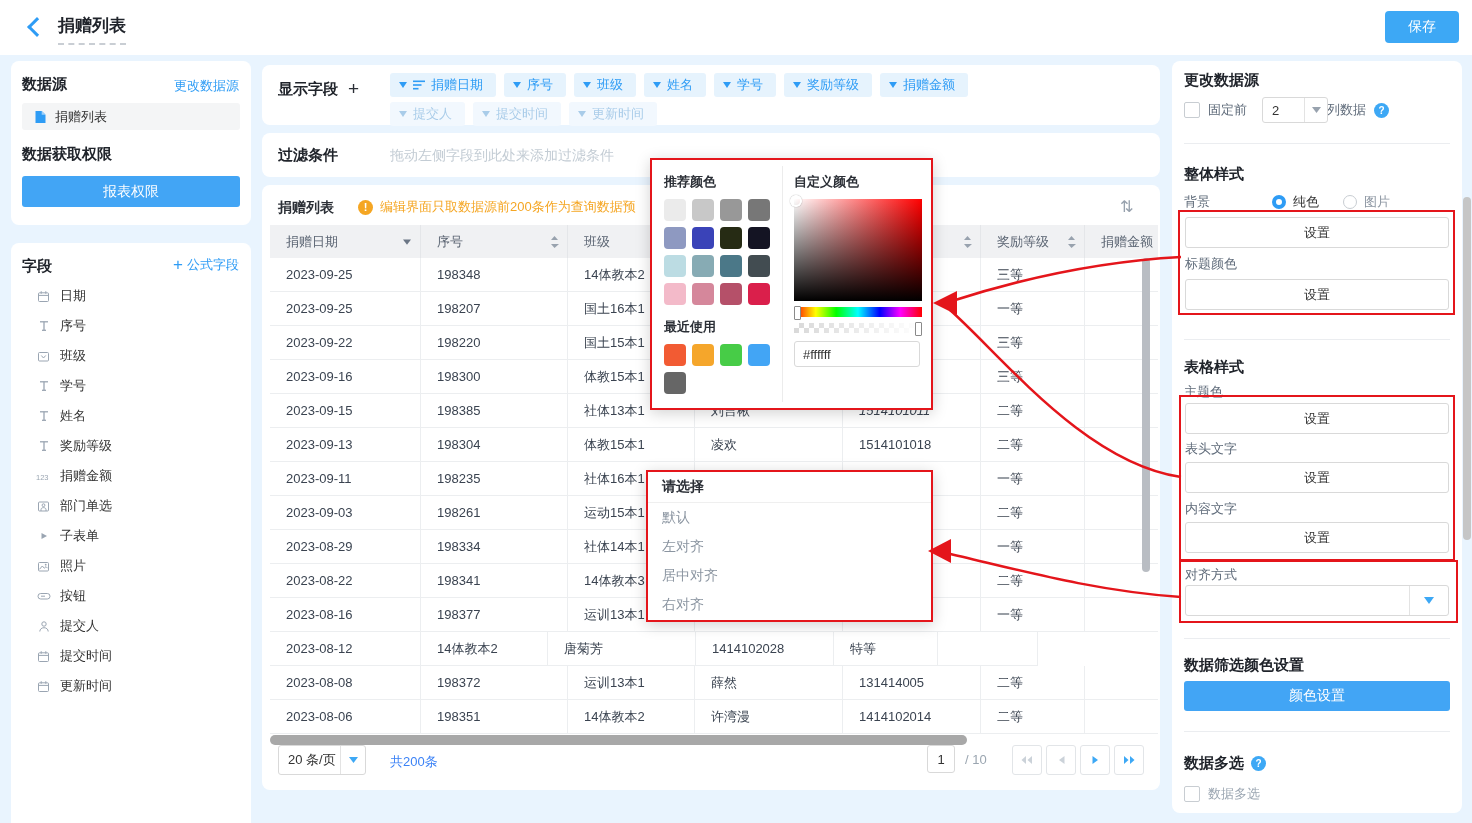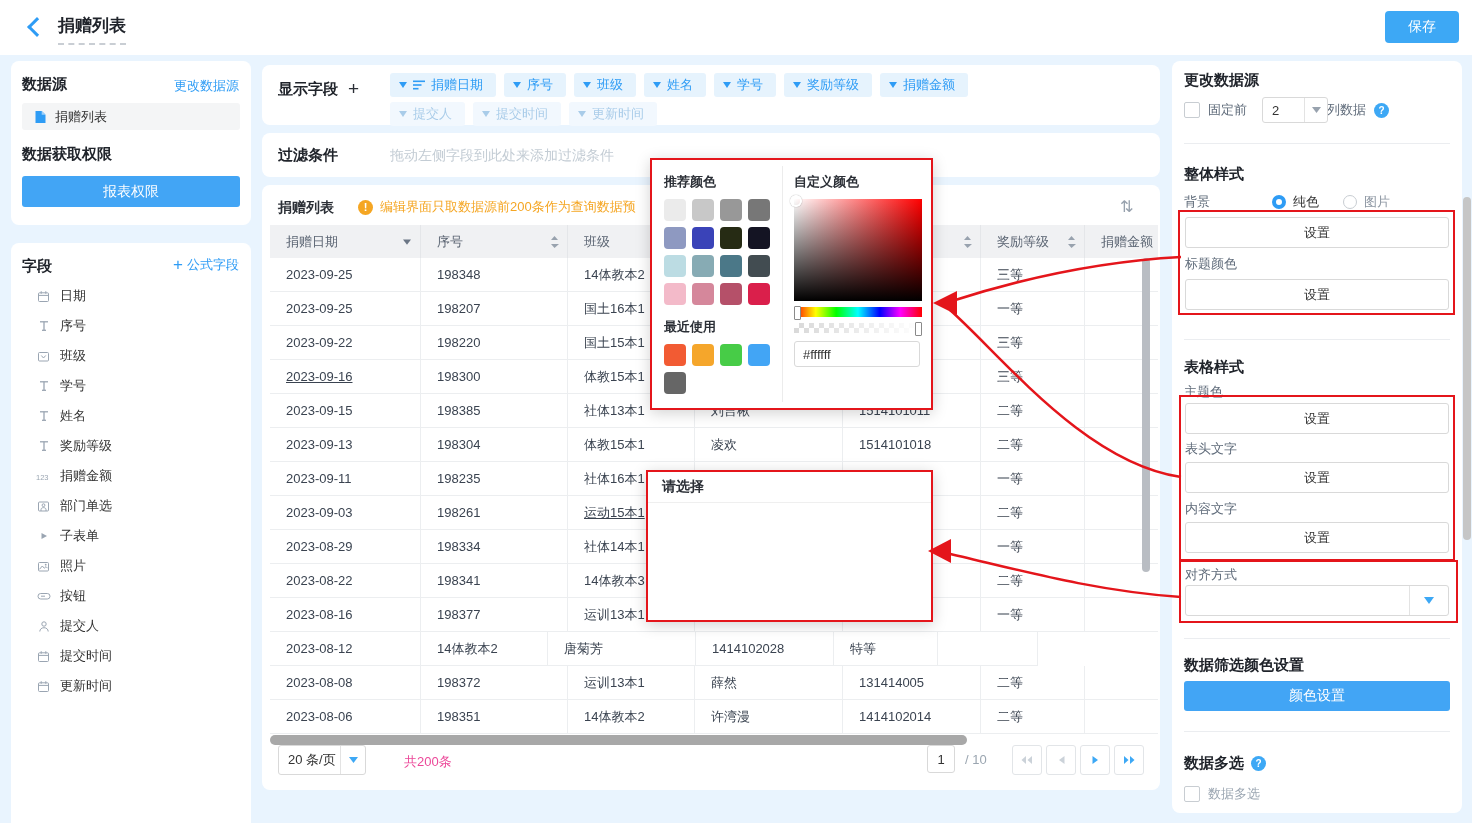--- a/index.html
+++ b/index.html
@@ -65,21 +65,21 @@
   .td{height:34px;display:flex;align-items:center;padding-left:16px;box-sizing:border-box;flex:none;
     border-right:1px solid #eceef0;border-bottom:1px solid #eceef0;font-size:13px;color:#3a4350;background:#fff;overflow:hidden;white-space:nowrap;}
   .vscroll{position:absolute;left:1142px;top:258px;width:8px;height:314px;background:#b9bdc3;border-radius:4px;cursor:pointer;}
   .hscroll{position:absolute;left:270px;top:735px;width:697px;height:10px;background:#a8a8a8;border-radius:5px;cursor:pointer;}
 
   .pager{position:absolute;left:0;top:558px;width:898px;height:34px;}
   .psize{position:absolute;left:16px;top:2px;width:88px;height:30px;border:1px solid #d9d9d9;border-radius:3px;
     display:flex;align-items:center;box-sizing:border-box;cursor:pointer;background:#fff;}
   .psize .val{flex:1;padding-left:9px;font-size:13px;color:#333;}
   .psize .arr{width:24px;height:100%;border-left:1px solid #e3e3e3;display:flex;align-items:center;justify-content:center;}
-  .ptotal{position:absolute;left:142px;top:10px;font-size:13px;color:#ec4899;}
+  .ptotal{position:absolute;left:128px;top:10px;font-size:13px;color:#3b82f6;}
   .pinput{position:absolute;left:665px;top:2px;width:28px;height:28px;border:1px solid #d9d9d9;border-radius:3px;
     text-align:center;font-size:13px;color:#333;box-sizing:border-box;}
   .ppages{position:absolute;left:703px;top:9px;font-size:13px;color:#9aa5b0;}
   .navbtn{position:absolute;top:2px;width:30px;height:30px;border:1px solid #e2e5e8;border-radius:3px;background:#fff;
     display:flex;align-items:center;justify-content:center;cursor:pointer;box-sizing:border-box;}
 
   
   .right-card{left:1172px;top:61px;width:290px;height:752px;}
   .rp{position:absolute;left:12px;}
   .divline{position:absolute;left:12px;width:266px;height:1px;background:#ebedf0;}
@@ -502,34 +502,34 @@
         <div class="trow">
           <div class="td" style="width: 151px;">2023-09-22</div>
           <div class="td" style="width: 147px;">198220</div>
           <div class="td" style="width: 127px;">国土15本1</div>
           <div class="td" style="width: 148px;"></div>
           <div class="td" style="width: 138px;"></div>
           <div class="td" style="width: 104px;">三等</div>
           <div class="td" style="width: 100px;"></div>
         </div>
         <div class="trow">
-          <div class="td" style="width: 151px; text-decoration: underline;">2023-09-16</div>
+          <div class="td" style="width: 151px;">2023-09-16</div>
           <div class="td" style="width: 147px;">198300</div>
           <div class="td" style="width: 127px;">体教15本1</div>
           <div class="td" style="width: 148px;"></div>
           <div class="td" style="width: 138px;"></div>
           <div class="td" style="width: 104px;">三等</div>
           <div class="td" style="width: 100px;"></div>
         </div>
         <div class="trow">
           <div class="td" style="width: 151px;">2023-09-15</div>
           <div class="td" style="width: 147px;">198385</div>
           <div class="td" style="width: 127px;">社体13本1</div>
           <div class="td" style="width: 148px;">刘言楸</div>
-          <div class="td" style="width: 138px;">1514101011</div>
+          <div class="td" style="width: 138px; font-style: italic;">1514101011</div>
           <div class="td" style="width: 104px;">二等</div>
           <div class="td" style="width: 100px;"></div>
         </div>
         <div class="trow">
           <div class="td" style="width: 151px;">2023-09-13</div>
           <div class="td" style="width: 147px;">198304</div>
           <div class="td" style="width: 127px;">体教15本1</div>
           <div class="td" style="width: 148px;">凌欢</div>
           <div class="td" style="width: 138px;">1514101018</div>
           <div class="td" style="width: 104px;">二等</div>
@@ -540,21 +540,21 @@
           <div class="td" style="width: 147px;">198235</div>
           <div class="td" style="width: 127px;">社体16本1</div>
           <div class="td" style="width: 148px;"></div>
           <div class="td" style="width: 138px;"></div>
           <div class="td" style="width: 104px;">一等</div>
           <div class="td" style="width: 100px;"></div>
         </div>
         <div class="trow">
           <div class="td" style="width: 151px;">2023-09-03</div>
           <div class="td" style="width: 147px;">198261</div>
-          <div class="td" style="width: 127px; text-decoration: underline;">运动15本1</div>
+          <div class="td" style="width: 127px;">运动15本1</div>
           <div class="td" style="width: 148px;"></div>
           <div class="td" style="width: 138px;"></div>
           <div class="td" style="width: 104px;">二等</div>
           <div class="td" style="width: 100px;"></div>
         </div>
         <div class="trow">
           <div class="td" style="width: 151px;">2023-08-29</div>
           <div class="td" style="width: 147px;">198334</div>
           <div class="td" style="width: 127px;">社体14本1</div>
           <div class="td" style="width: 148px;"></div>
@@ -757,20 +757,26 @@
     </div>
     <div class="alpha">
       <span class="thumb" style="right:0;"></span>
     </div>
     <input class="hex" value="#ffffff" style="">
   </div>
 </div>
 
 <div class="dropdown">
   <div class="dd-title">请选择</div>
+  <div id="align-options">
+      <div class="dd-item">默认</div>
+      <div class="dd-item">左对齐</div>
+      <div class="dd-item">居中对齐</div>
+      <div class="dd-item">右对齐</div>
+    </div>
 </div>
 
 <svg class="arrows" width="1472" height="823" viewBox="0 0 1472 823">
   <path d="M1181 257 C1090 262 1008 283 952 301" stroke="#e4151b" stroke-width="2.5" fill="none"></path>
   <path d="M1181 477 C1085 463 1002 356 950 310" stroke="#e4151b" stroke-width="2.5" fill="none"></path>
   <polygon points="933,303 957,291 957,315" fill="#e4151b"></polygon>
   <path d="M1181 597 C1092 591 1012 568 946 553" stroke="#e4151b" stroke-width="2.5" fill="none"></path>
   <polygon points="928,551 951,539 951,563" fill="#e4151b"></polygon>
 </svg>
 

